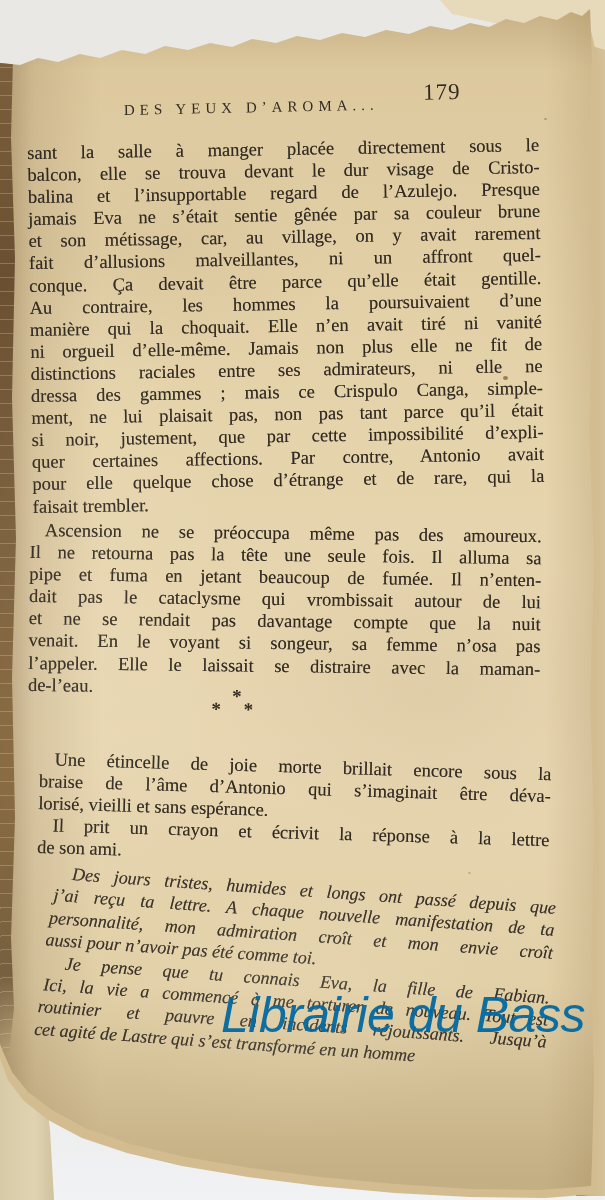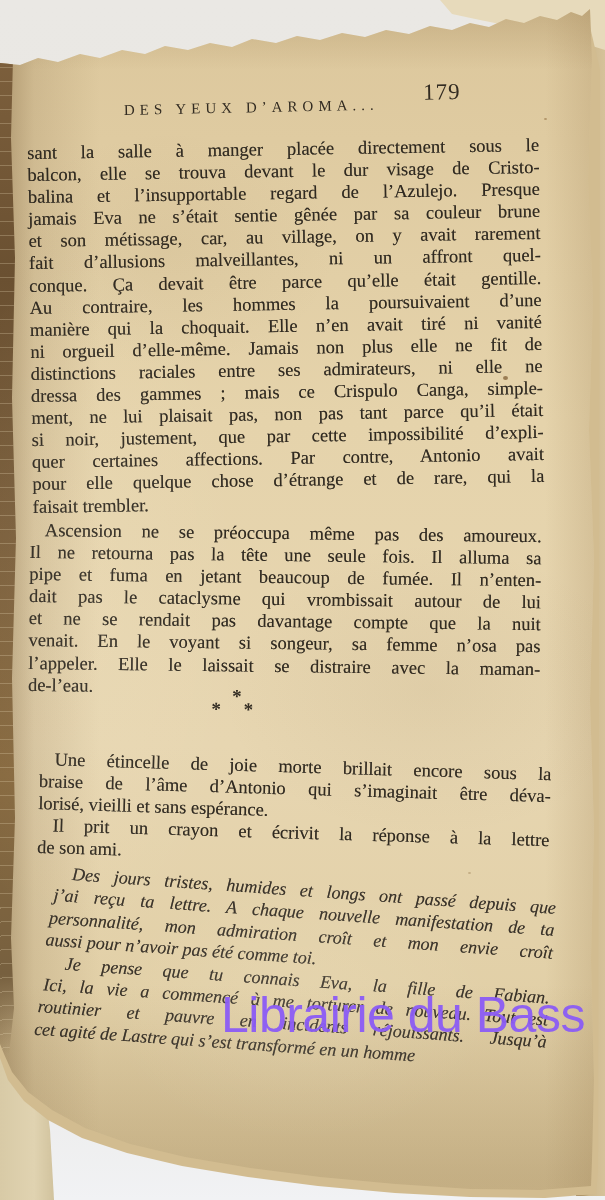--- a/index.html
+++ b/index.html
@@ -173,14 +173,14 @@
       <span class="ln">Ici, la vie a commencé à me torturer de nouveau. Tout est</span>
       <span class="ln">routinier et pauvre en incidents réjouissants. Jusqu’à</span>
       <span class="ln end">cet agité de Lastre qui s’est transformé en un homme</span>
     </div>
 
     <div class="speck sp1"></div>
     <div class="speck sp2"></div>
     <div class="speck sp3"></div>
   </div>
 
-  <div class="watermark" style="color: #8b5cf6;">Librairie du Bass</div>
+  <div class="watermark" style="color: #0369a1; font-style: italic;">Librairie du Bass</div>
 </div>
 
 </body></html>

